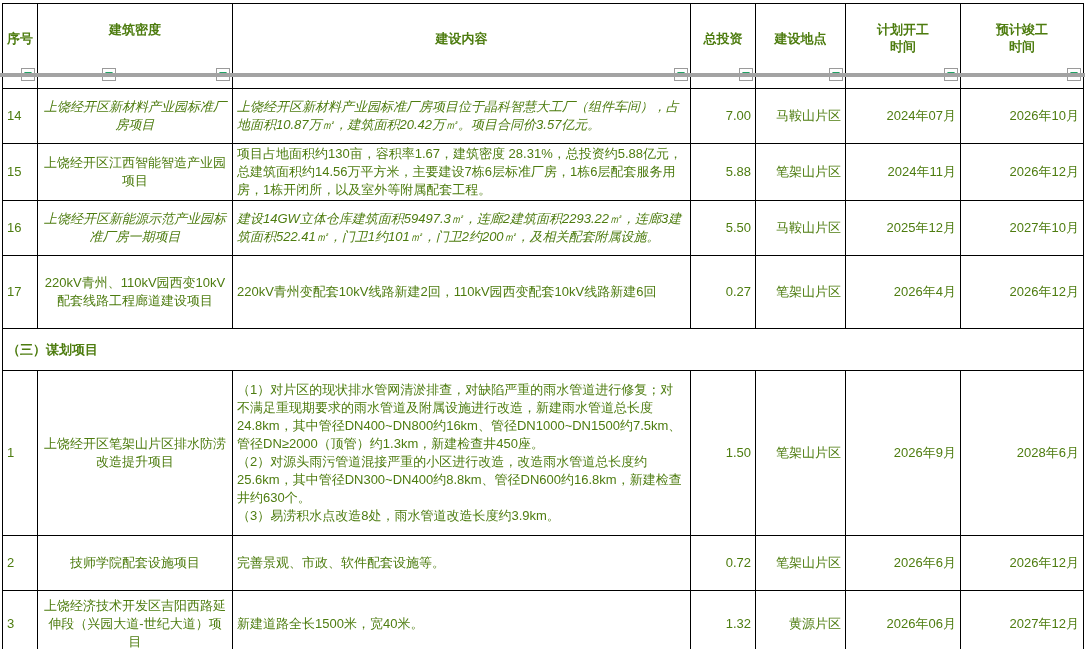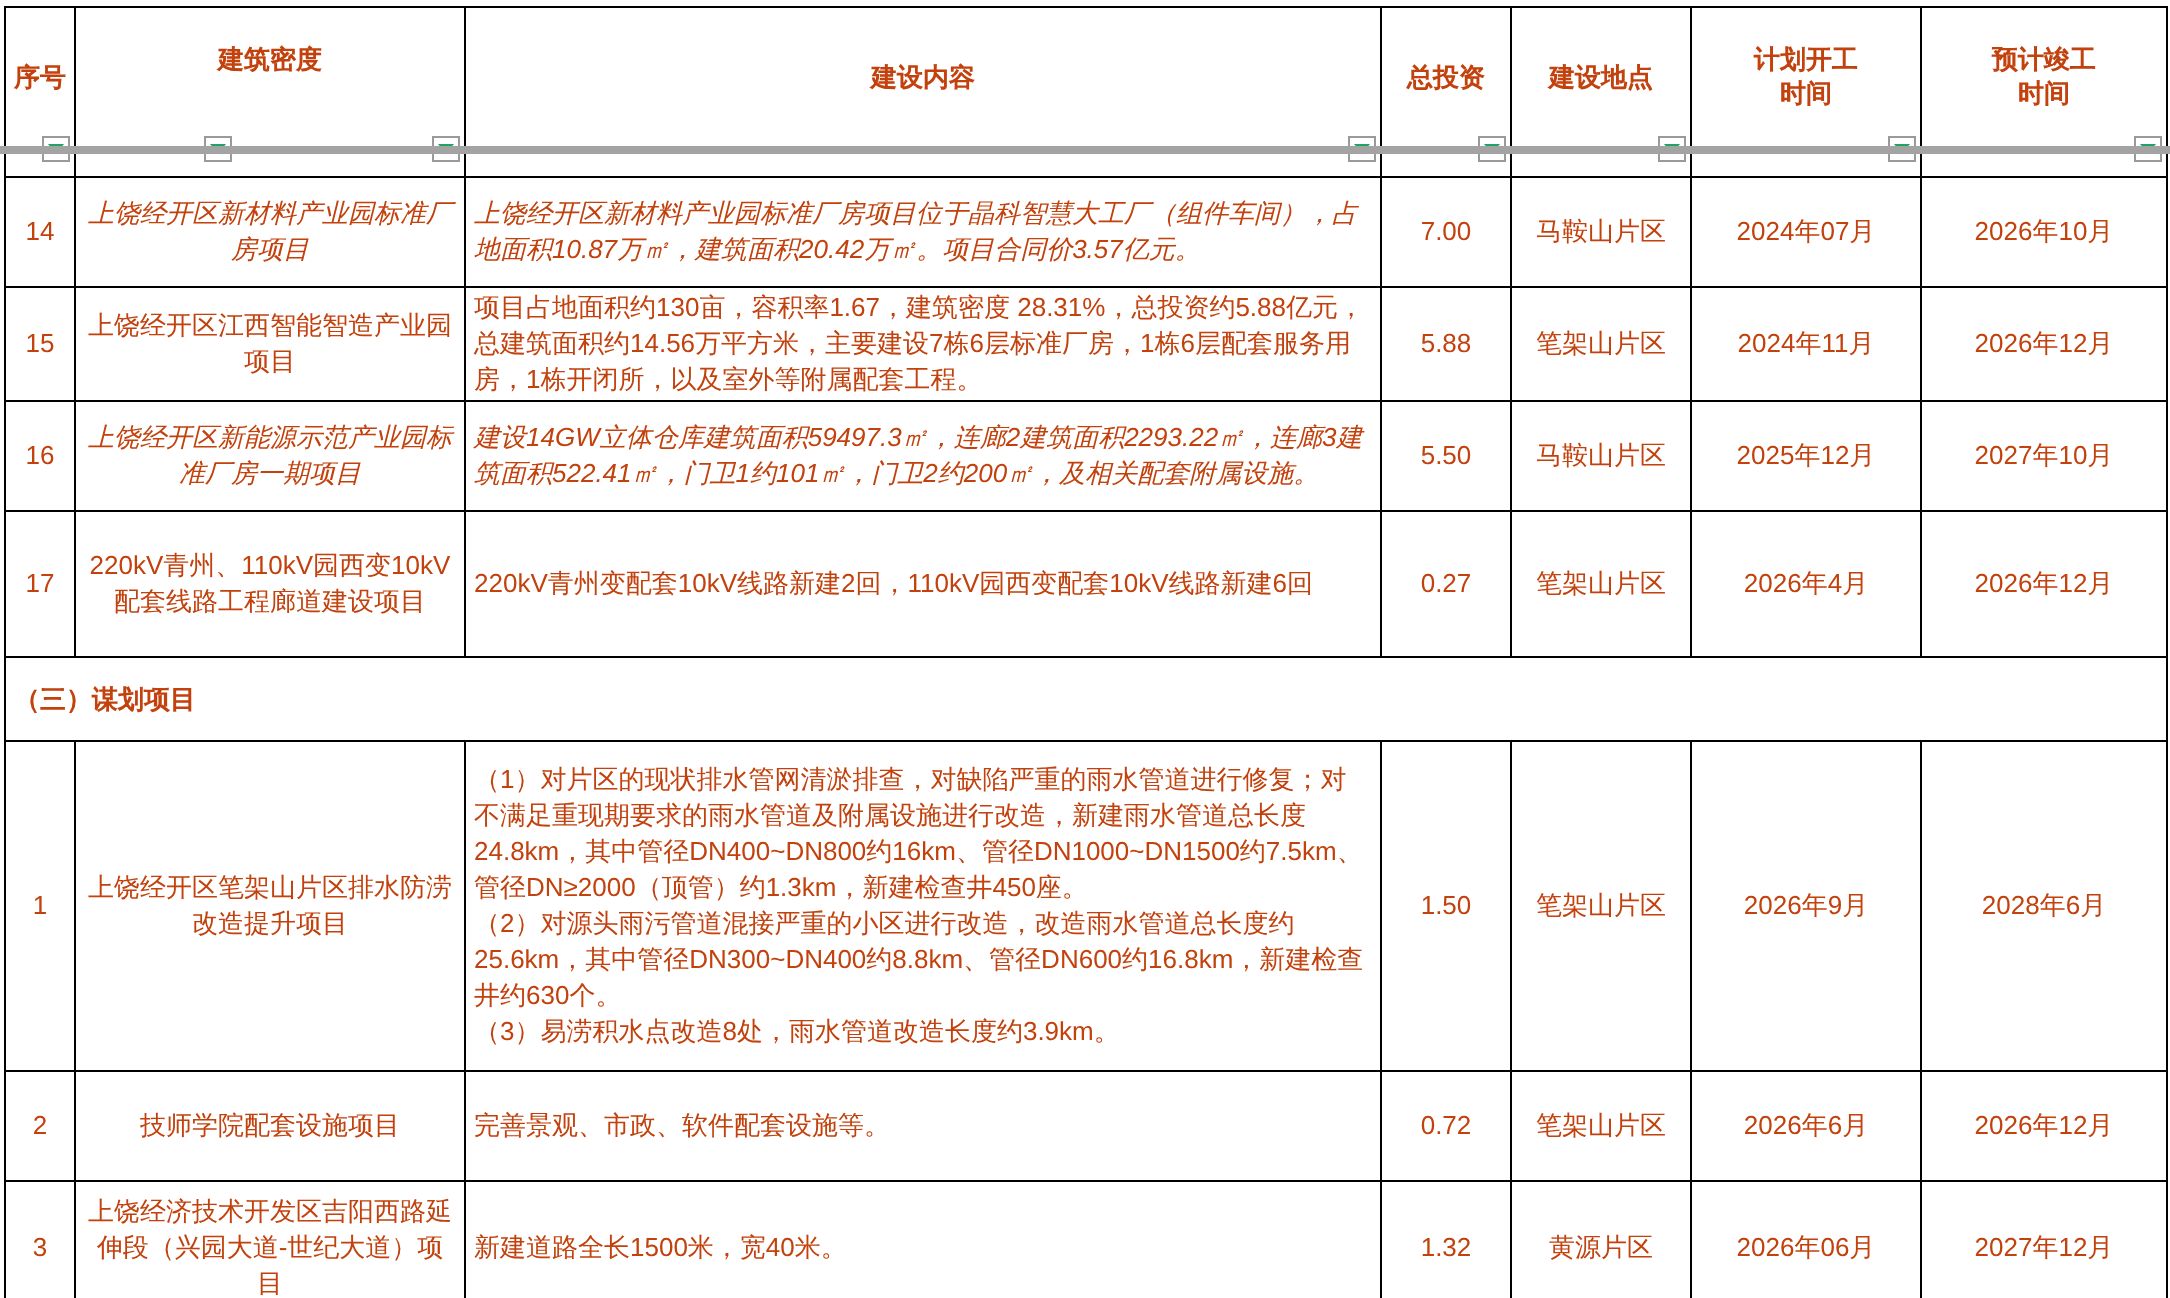--- a/index.html
+++ b/index.html
@@ -1,27 +1,27 @@
 <!DOCTYPE html>
 <html><head>
 <meta charset="utf-8">
 <style>
   html,body{margin:0;padding:0;background:#fff;}
   .viewport{position:relative;width:1085px;height:649px;overflow:hidden;background:#fff;
-    font-family:"Liberation Sans","DejaVu Sans",sans-serif;color:#c2410c;}
+    font-family:"Liberation Sans","DejaVu Sans",sans-serif;color:#4d7c0f;}
   table.sheet{border-collapse:collapse;table-layout:fixed;margin:3px 0 0 2px;width:1081px;}
   .sheet th,.sheet td{border:1px solid #000;box-sizing:border-box;overflow:hidden;
     font-family:"Liberation Sans","DejaVu Sans",sans-serif;}
   .sheet th{position:relative;height:74px;font-size:13px;font-weight:bold;text-align:center;
     vertical-align:middle;padding:0 2px 16px 2px;white-space:pre-line;line-height:17px;}
   .sheet td{font-size:13px;line-height:18px;vertical-align:middle;padding:1px 4px;}
-  .c-no{text-align:center;border-radius:16px;}
+  .c-no{text-align:left;border-radius:16px;}
   .c-name{text-align:center;line-height:19px;padding:2px 6px;}
   .c-content{text-align:left;white-space:pre-wrap;line-height:19px;padding:2px 6px;}
-  .c-mid{text-align:center;}
+  .c-mid{text-align:right;}
   .va-top{vertical-align:top;font-style:italic;}
   .h55{height:55px;} .h57{height:57px;} .h73{height:73px;padding-left:44px;} .h42{height:42px;padding-left:40px;}
   .h165{height:165px;} .h66{height:66px;}
   .section-cell{font-weight:bold;font-size:13px;text-align:left;padding-left:10px;}
   
   .filterbtn{position:absolute;bottom:7px;right:2px;width:14px;height:13px;background:#fff;
     border:1px solid #9a9a9a;box-sizing:border-box;display:flex;align-items:center;
     justify-content:center;cursor:pointer;padding:0;}
   .filterbtn.pos-mid{right:auto;left:64px;}
   .tri{width:0;height:0;border-left:4px solid transparent;border-right:4px solid transparent;

